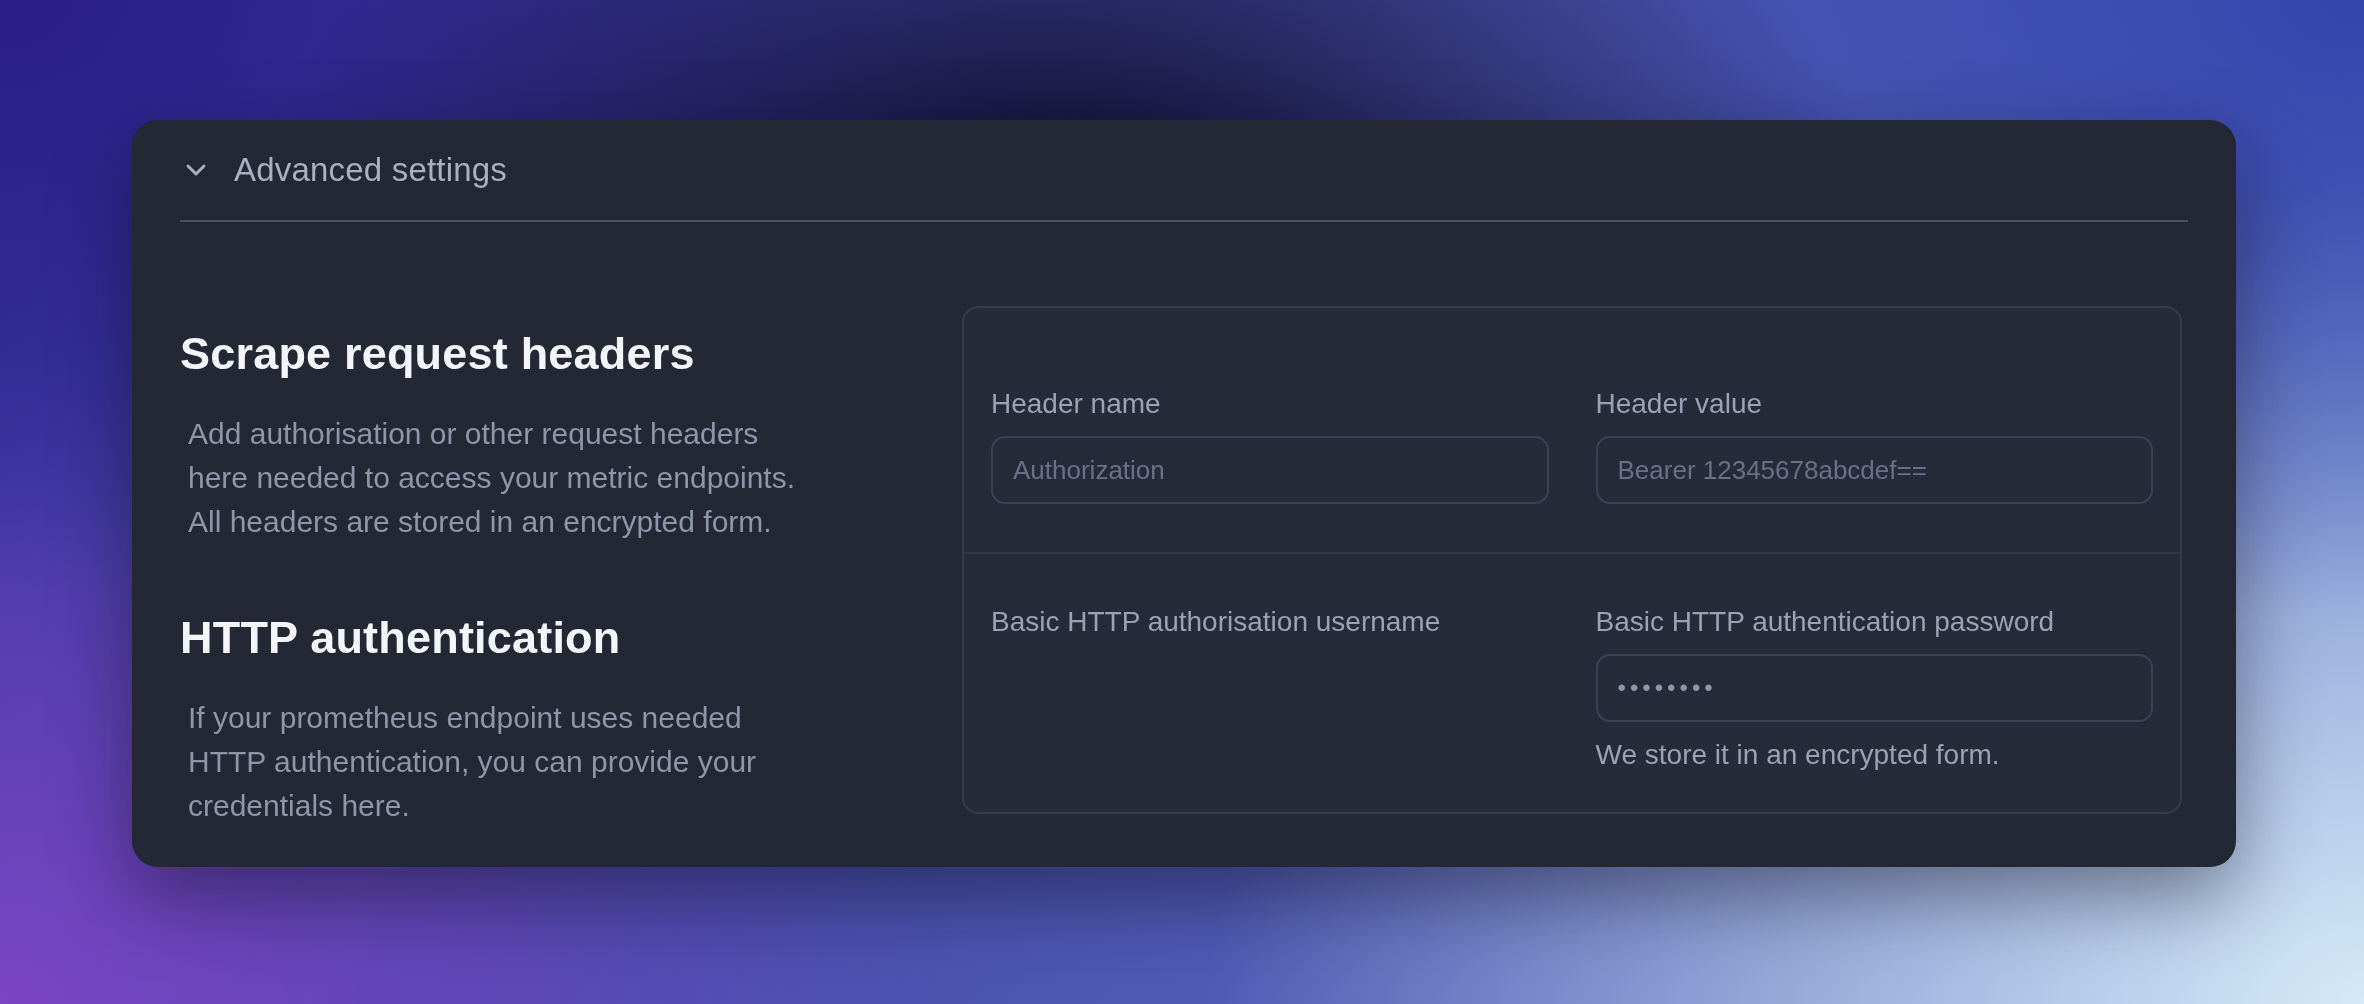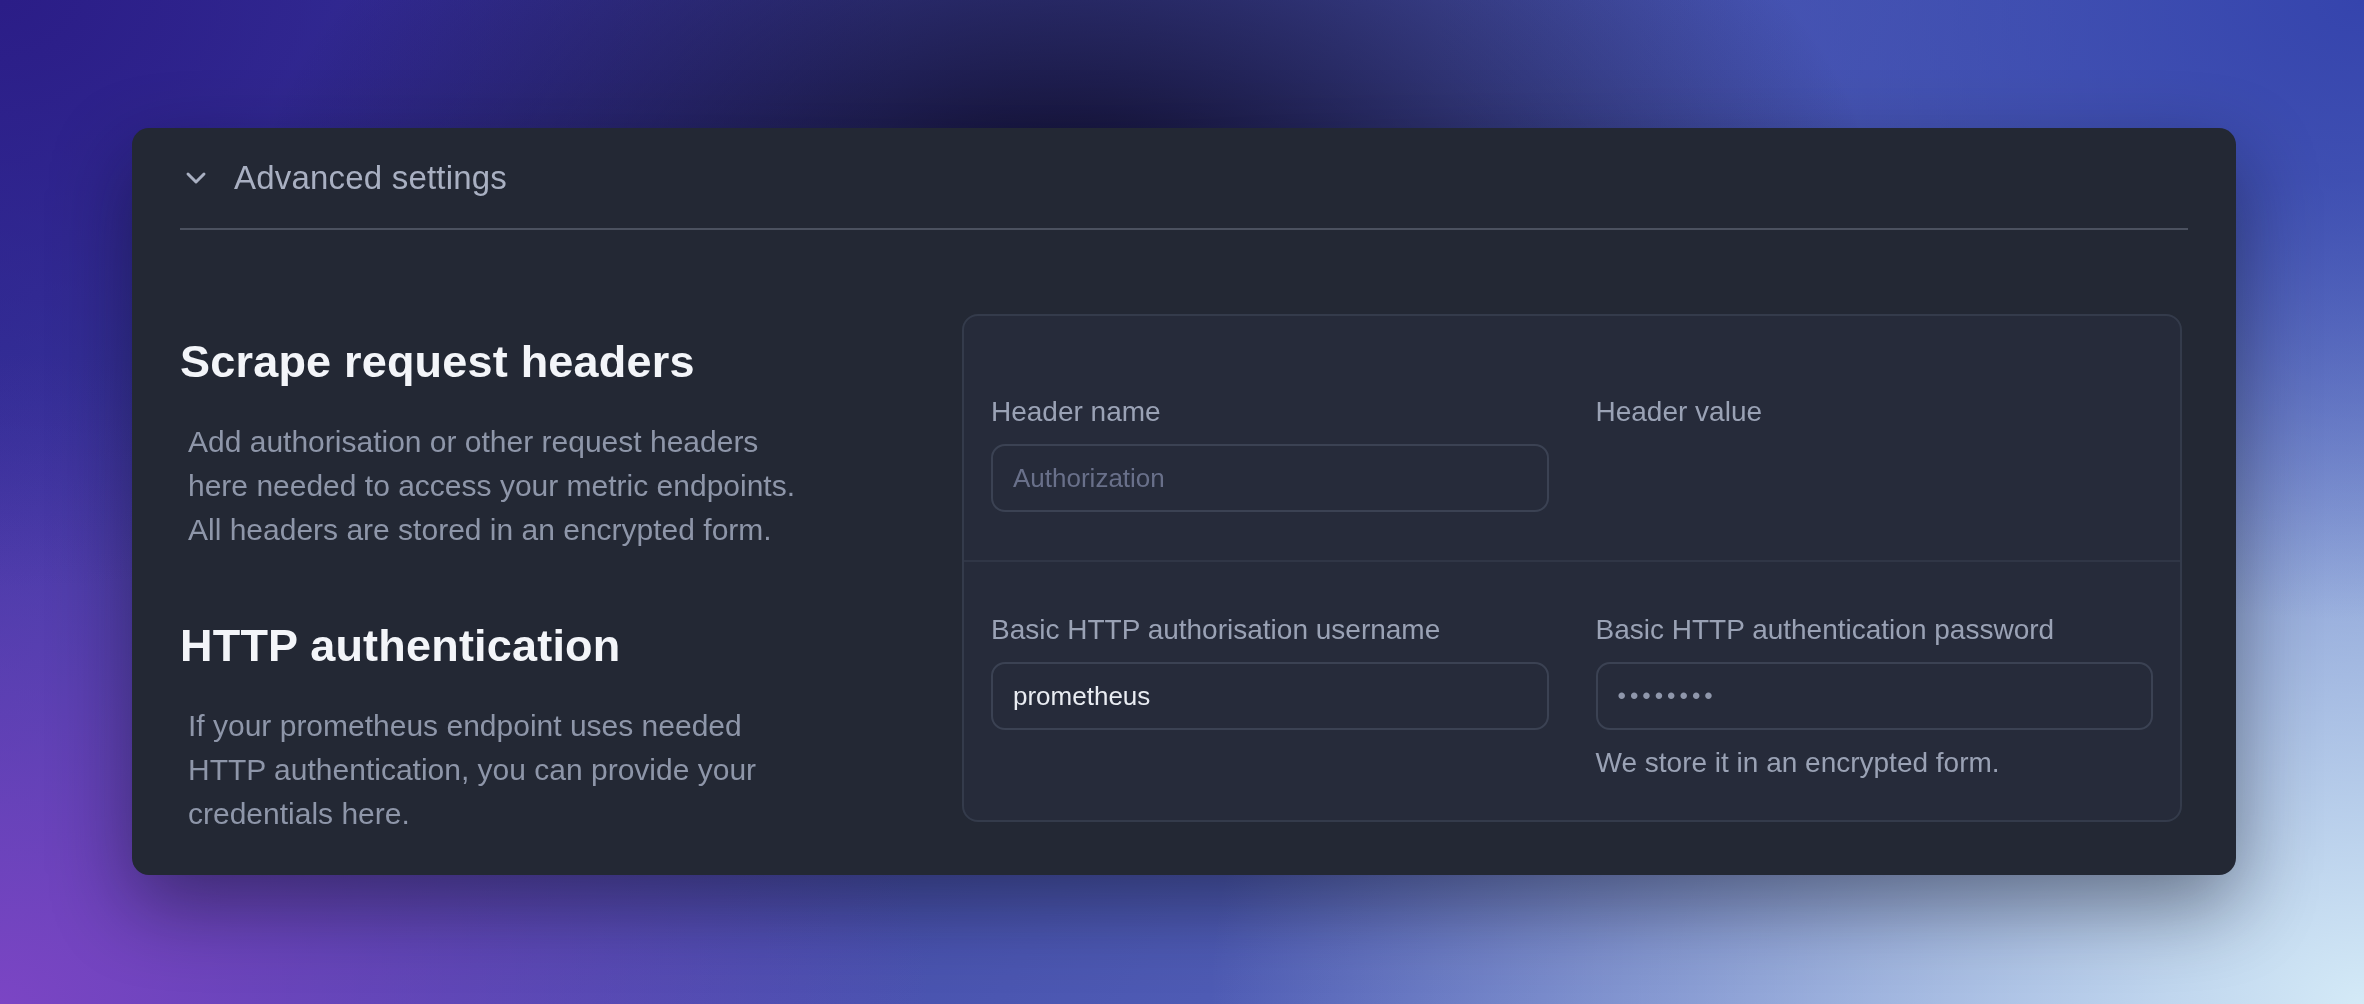--- a/index.html
+++ b/index.html
@@ -17,22 +17,22 @@
     position:relative; width:2364px; height:1004px; overflow:hidden;
     background:
       radial-gradient(1200px 700px at 45% 22%, rgba(9,5,28,0.92), rgba(9,5,28,0) 68%),
       radial-gradient(1450px 950px at 0% 0%, var(--bg_top_left), rgba(43,29,135,0) 62%),
       radial-gradient(1500px 1000px at 100% 0%, var(--bg_top_right), rgba(53,68,173,0) 62%),
       radial-gradient(1500px 1050px at 0% 100%, var(--bg_bottom_left), rgba(123,69,196,0) 62%),
       radial-gradient(1750px 1250px at 100% 100%, var(--bg_bottom_right), rgba(212,234,247,0) 66%),
       linear-gradient(120deg, #34309a, #5f77c5);
   }
   .card{
-    position:absolute; left:132px; top:128px; width:2104px; height:747px;
-    background:var(--card_bg); border-radius:17px; box-sizing:border-box;
+    position:absolute; left:132px; top:120px; width:2104px; height:747px;
+    background:var(--card_bg); border-radius:26px; box-sizing:border-box;
     box-shadow:0 30px 80px rgba(8,10,25,0.45);
   }
   .card-header{
     height:100px; display:flex; align-items:center; gap:22px;
     padding:0 48px; color:var(--card_header_text); cursor:pointer;
   }
   .card-header .chev{display:flex; align-items:center; color:var(--card_header_text);}
   .card-title{font-size:33px; letter-spacing:0.2px;}
   .header-divider{border-top:2px solid var(--divider); margin:0 48px;}
   .content{display:flex; padding:84px 54px 0 48px; box-sizing:border-box;}
@@ -95,29 +95,29 @@
       <div class="panel">
 
         <div class="panel-row row-headers">
           <div class="fields">
             <div class="field">
               <label class="field-label">Header name</label>
               <input class="text-input" type="text" placeholder="Authorization" style="">
             </div>
             <div class="field">
               <label class="field-label">Header value</label>
+              <input class="text-input" type="text" placeholder="Bearer 12345678abcdef==" style="">
             </div>
           </div>
         </div>
 
         <div class="panel-row row-auth">
           <div class="fields">
             <div class="field">
               <label class="field-label">Basic HTTP authorisation username</label>
-              <input class="text-input" type="text" value="prometheus" style="">
             </div>
             <div class="field">
               <label class="field-label">Basic HTTP authentication password</label>
               <input class="text-input masked" type="text" value="••••••••" style="">
               <div class="helper-text">We store it in an encrypted form.</div>
             </div>
           </div>
         </div>
 
       </div>

